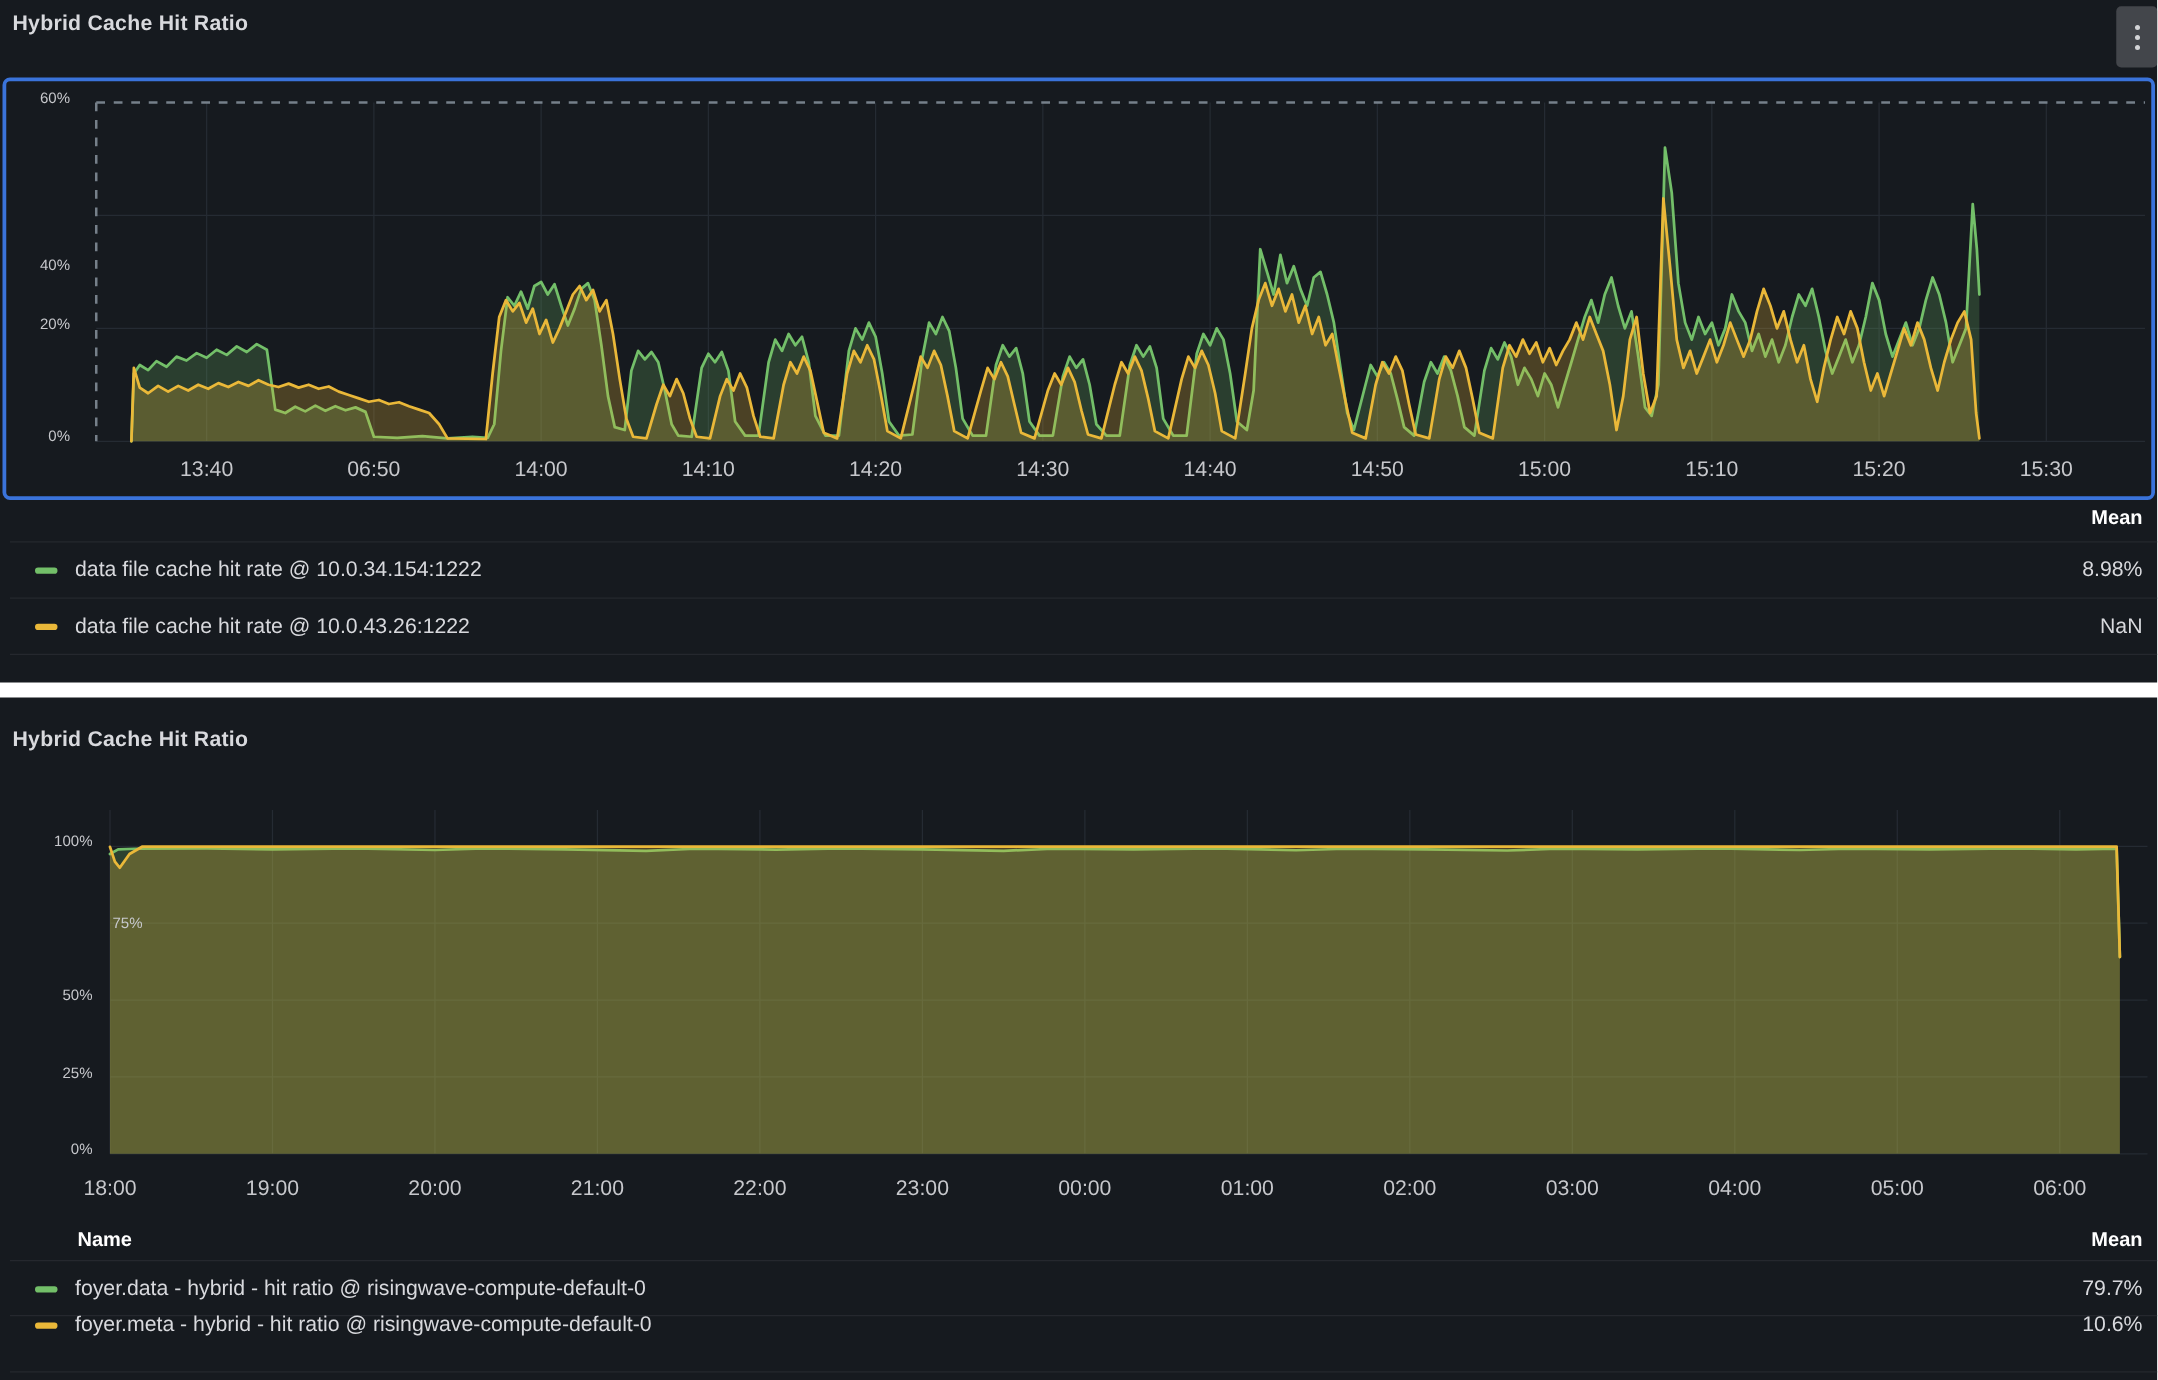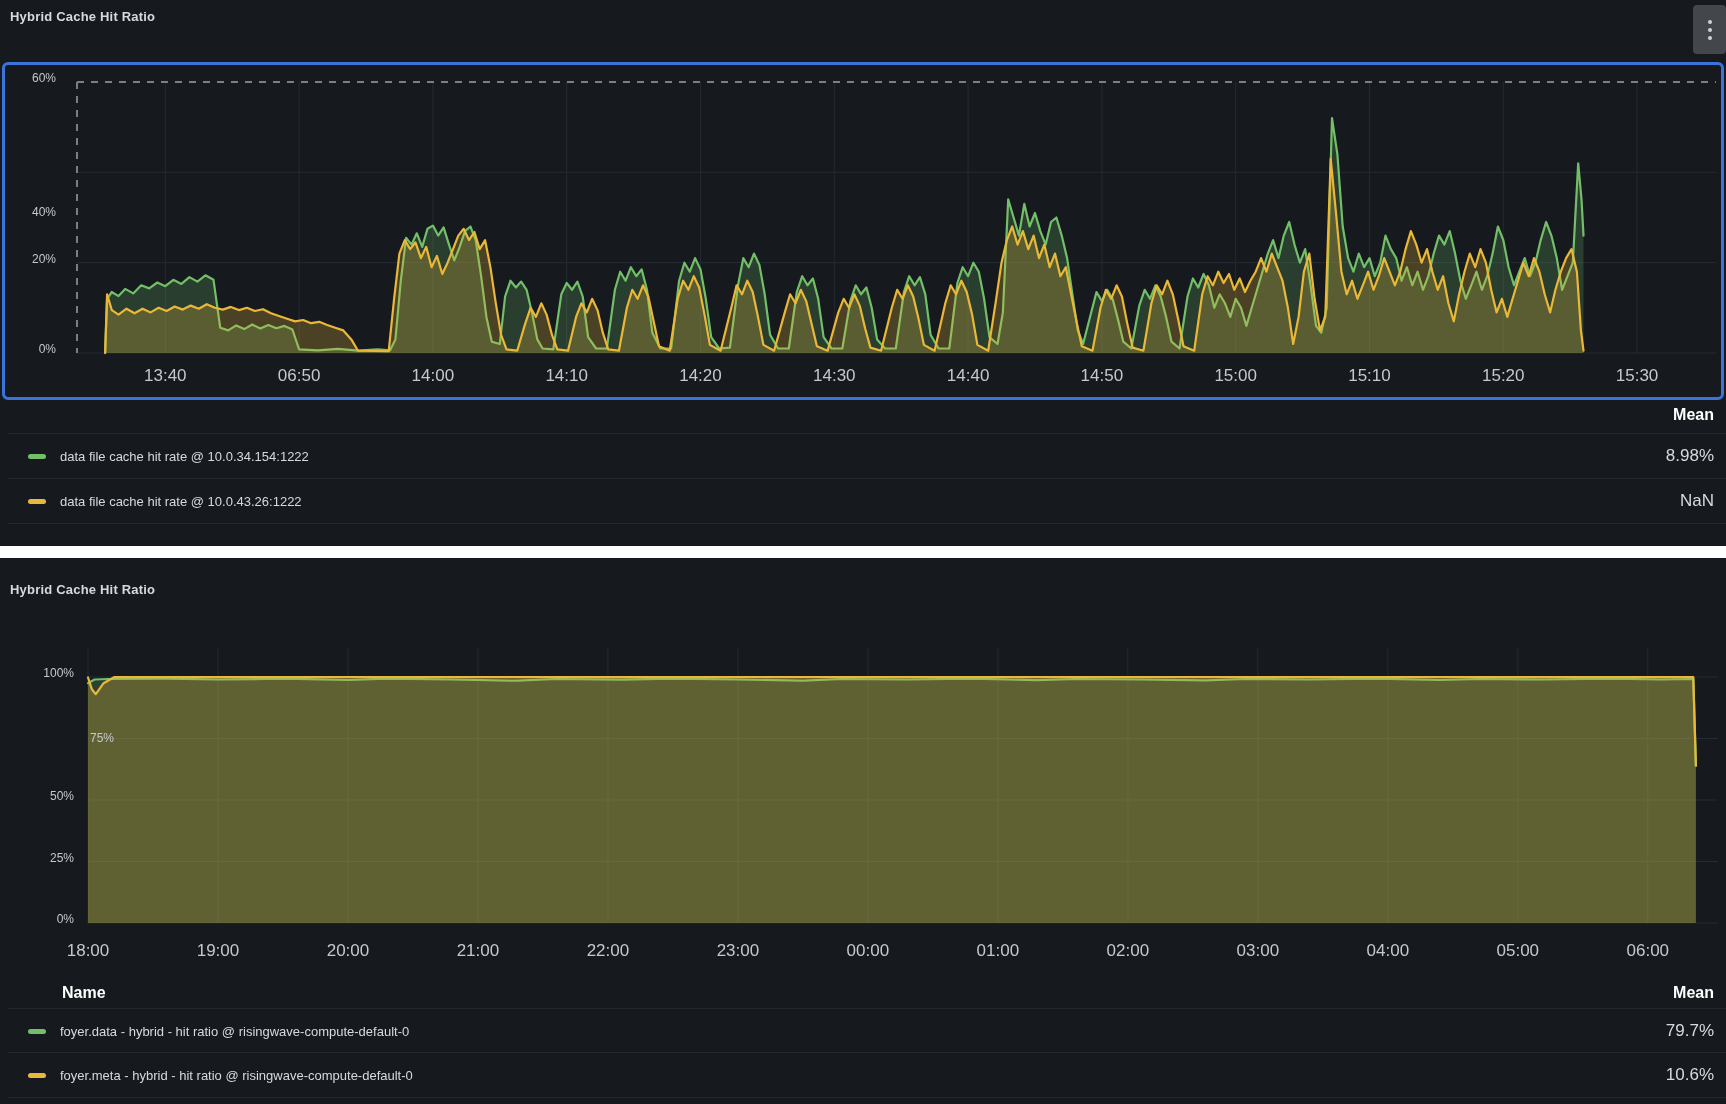--- a/index.html
+++ b/index.html
@@ -1,35 +1,35 @@
 <!DOCTYPE html>
 <html><head>
 <meta charset="utf-8">
 <style>
   html,body{margin:0;padding:0;background:#ffffff;}
   .stage{position:relative;width:1726px;height:1104px;background:#ffffff;overflow:hidden;
          font-family:"Liberation Sans",sans-serif;-webkit-font-smoothing:antialiased;}
   .panel{position:absolute;left:0;width:1726px;background:#161a1f;}
   #panel-top{top:0;height:546px;}
   #panel-bottom{top:558px;height:546px;}
-  .panel-title{position:absolute;left:10px;font-size:13px;font-weight:700;color:#d8d9dd;letter-spacing:.2px;cursor:pointer;}
+  .panel-title{position:absolute;left:10px;font-size:17px;font-weight:700;color:#d8d9dd;letter-spacing:.2px;cursor:pointer;}
   #panel-top .panel-title{top:9px;}
   #panel-bottom .panel-title{top:24px;}
   .kebab{position:absolute;right:0;top:5px;width:33px;height:49px;background:#43464b;border-radius:4px;
          display:flex;flex-direction:column;align-items:center;justify-content:center;gap:4px;cursor:pointer;}
   .kebab i{width:4px;height:4px;border-radius:50%;background:#d2d3d6;display:block;}
   .focus-frame{position:absolute;left:2px;top:62px;width:1716px;height:332px;border:3px solid #3a73da;border-radius:6px;pointer-events:none;}
   svg.chart{position:absolute;left:0;top:0;}
   .xlabel{position:absolute;width:90px;text-align:center;font-size:17px;color:#c7c8cc;}
   .ylabel{position:absolute;text-align:right;font-size:12px;color:#c7c8cc;}
   .legend-header-cell{position:absolute;font-size:16px;font-weight:700;color:#ffffff;cursor:pointer;}
   .sep{position:absolute;left:8px;right:0;height:1px;background:#25282e;}
   .lrow{position:absolute;left:28px;right:12px;height:20px;display:flex;align-items:center;cursor:pointer;}
   .swatch{width:18px;height:5px;border-radius:3px;margin-right:14px;flex:none;}
-  .lrow .llabel{font-size:13px;color:#d8d9dd;white-space:nowrap;}
+  .lrow .llabel{font-size:17px;color:#d8d9dd;white-space:nowrap;}
   .lrow .lvalue{position:absolute;right:0;font-size:17px;color:#d8d9dd;font-weight:500;}
 </style>
 </head>
 <body>
 
 <div class="stage">
 
   <section class="panel" id="panel-top">
     <div class="panel-title">Hybrid Cache Hit Ratio</div>
     <div class="kebab">
@@ -147,20 +147,20 @@
 
     <div class="legend-header-cell" style="left:62px;top:426px;">Name</div>
     <div class="legend-header-cell" style="right:12px;top:426px;">Mean</div>
     <div class="sep" style="top:450px;"></div>
     <div class="lrow" style="top:463px;">
       <span class="swatch" style="background: rgb(115, 191, 105);"></span>
       <span class="llabel">foyer.data - hybrid - hit ratio @ risingwave-compute-default-0</span>
       <span class="lvalue">79.7%</span>
     </div>
     <div class="sep" style="top:494px;"></div>
-    <div class="lrow" style="top:507px;">
+    <div class="lrow" style="top:492px;">
       <span class="swatch" style="background: rgb(234, 184, 57);"></span>
       <span class="llabel">foyer.meta - hybrid - hit ratio @ risingwave-compute-default-0</span>
       <span class="lvalue">10.6%</span>
     </div>
     <div class="sep" style="top:539px;"></div>
   </section>
 </div>
 
 </body></html>

